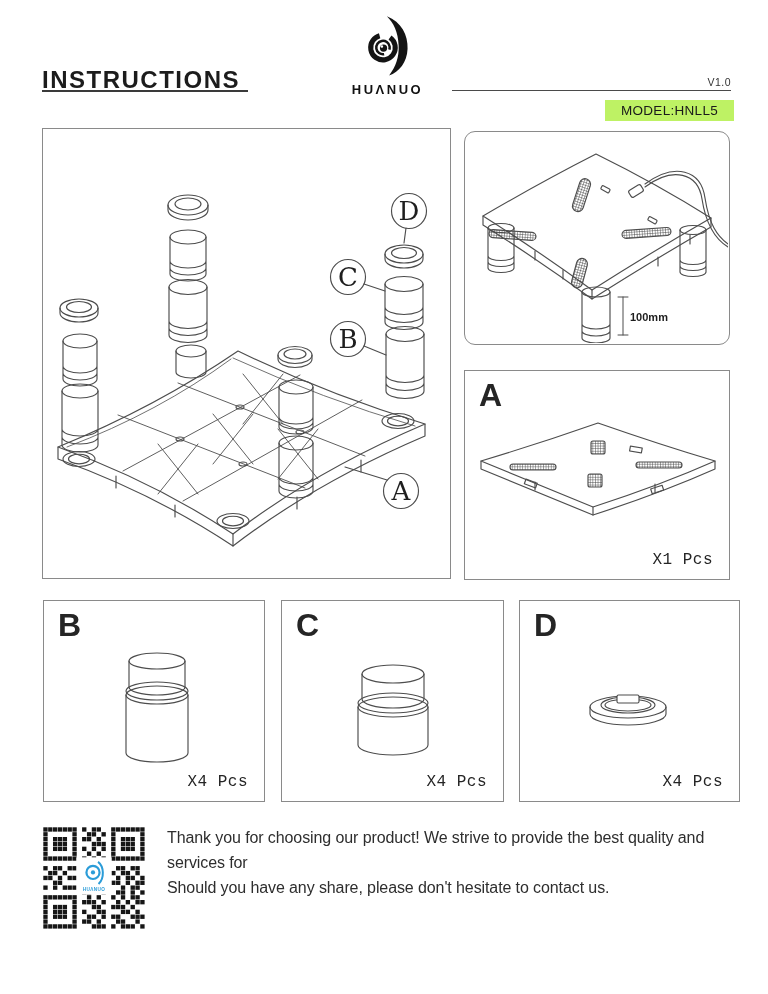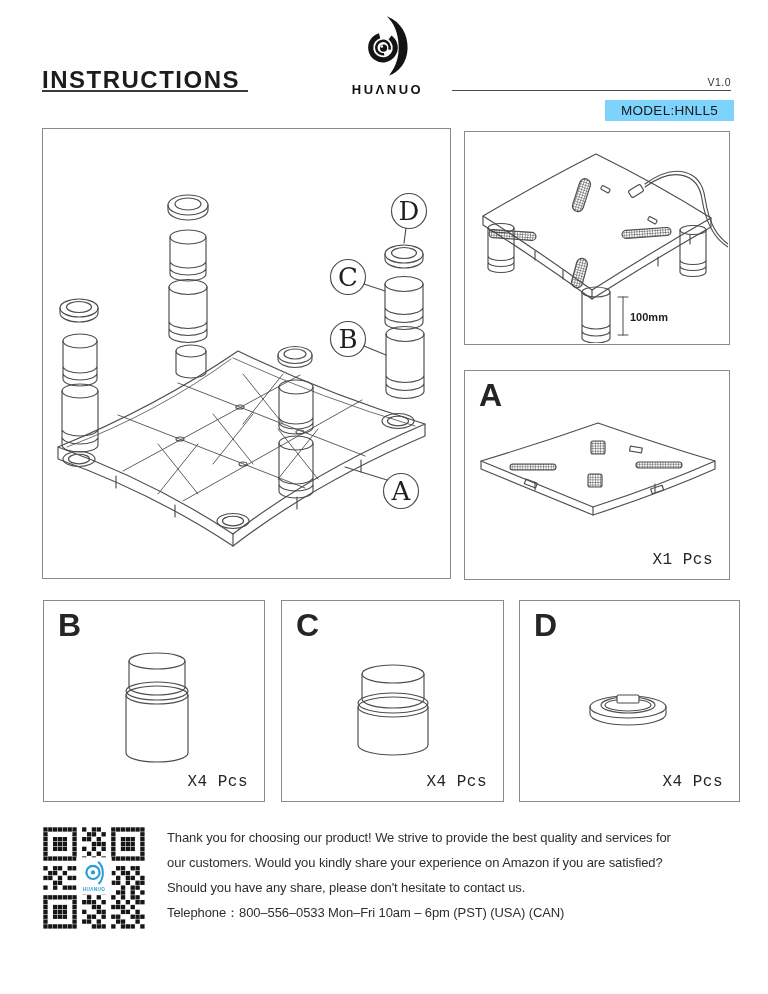--- a/index.html
+++ b/index.html
@@ -11,47 +11,47 @@
   }
   .abs { position:absolute; }
 
   
   .title { left:42px; top:66px; font-size:24px; font-weight:bold; letter-spacing:1.5px; color:#1c1c1c; }
   .rule { height:1.5px; background:#3a3a3a; }
   .rule-left  { left:42px;  top:90px; width:206px; }
   .rule-right { left:452px; top:90px; width:279px; height:1px; background:#4a4a4a; }
   .version { left:640px; top:76px; width:91px; text-align:right; font-size:10.5px; color:#333; letter-spacing:0.5px; }
   .model-badge {
-    left:605px; top:100px; width:129px; height:21px; background:#7dd3fc;
+    left:605px; top:100px; width:129px; height:21px; background:#bef264;
     display:flex; align-items:center; justify-content:center;
     font-size:13.5px; color:#1a1a1a; letter-spacing:0.3px;
   }
   .logo-svg { left:358px; top:14px; }
   .brand { left:320px; top:82px; width:135px; text-align:center; font-size:13px; font-weight:bold; letter-spacing:2.5px; color:#111; }
 
   
   .frame { border:1.4px solid #8a8a8a; background:#fff; }
   .box-main      { left:42px;  top:128px; width:409px; height:451px; }
-  .box-assembled { left:464px; top:131px; width:266px; height:214px; }
+  .box-assembled { left:464px; top:131px; width:266px; height:214px;border-radius:11px; }
   .box-a         { left:464px; top:370px; width:266px; height:210px; }
   .box-b         { left:43px;  top:600px; width:222px; height:202px; }
   .box-c         { left:281px; top:600px; width:223px; height:202px; }
   .box-d         { left:519px; top:600px; width:221px; height:202px; }
 
   .part-letter { position:absolute; left:14px; top:6px; font-size:32px; font-weight:700; color:#252525; }
   .part-qty { position:absolute; right:16px; bottom:10px; font-size:16px; color:#252525; letter-spacing:0.5px;font-family:Liberation Mono, monospace; }
 
   svg { display:block; }
   .line-art { stroke:#4d4d4d; stroke-width:1.15; fill:none; stroke-linecap:round; stroke-linejoin:round; }
   .callout-text { font-family:"DejaVu Serif", serif; font-size:26px; fill:#1e1e1e; }
   .dim-text { font-size:11px; font-weight:bold; fill:#1e1e1e; font-family:"Liberation Sans",sans-serif; }
 
   
   .qr-wrap { left:43px; top:827px; }
-  .footer-text { left:167px; top:826px; width:580px; font-size:13px; letter-spacing:-0.1px; color:#2e2e2e; line-height:24.9px; }
+  .footer-text { left:167px; top:826px; width:580px; font-size:16px; letter-spacing:-0.1px; color:#2e2e2e; line-height:24.9px; }
   .footer-text .contact { }
   .qr-brand-text { font-family:"Liberation Sans",sans-serif; font-weight:bold; fill:#2b9cd8; font-size:4.6px; letter-spacing:0.4px; }
 </style>
 </head>
 <body>
 
 <svg width="0" height="0" style="position:absolute" aria-hidden="true">
   <defs>
     <pattern id="hatch" width="2.6" height="2.6" patternUnits="userSpaceOnUse">
       <path d="M0,0H2.6M0,0V2.6" stroke="#3c3c3c" stroke-width="0.9" fill="none"></path>
@@ -522,18 +522,16 @@
     <g>
       <circle cx="49.5" cy="45" r="6.5" fill="none" stroke="#2b9cd8" stroke-width="2.2"></circle>
       <circle cx="49.5" cy="45" r="2.1" fill="#2b9cd8"></circle>
       <path d="M54.5,34.5 C60.5,39 61,51 55,56.5" fill="none" stroke="#2b9cd8" stroke-width="2"></path>
     </g>
     <text class="qr-brand-text" x="50.5" y="63.5" text-anchor="middle">HUΛNUO</text>
   </svg>
 
   <div class="abs footer-text">
     <div>Thank you for choosing our product! We strive to provide the best quality and services for</div>
-    <div>our customers. Would you kindly share your experience on Amazon if you are satisfied?</div>
     <div>Should you have any share, please don't hesitate to contact us.</div>
-    <div class="contact"><span>Telephone：</span><span>800–556–0533 Mon–Fri 10am – 6pm (PST) (USA) (CAN)</span></div>
   </div>
 
 </div>
 
 </body></html>

